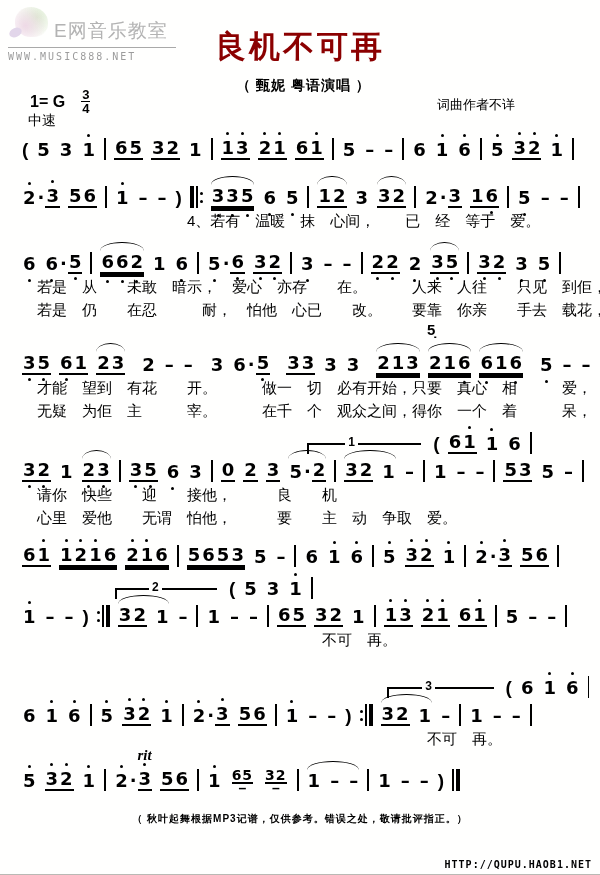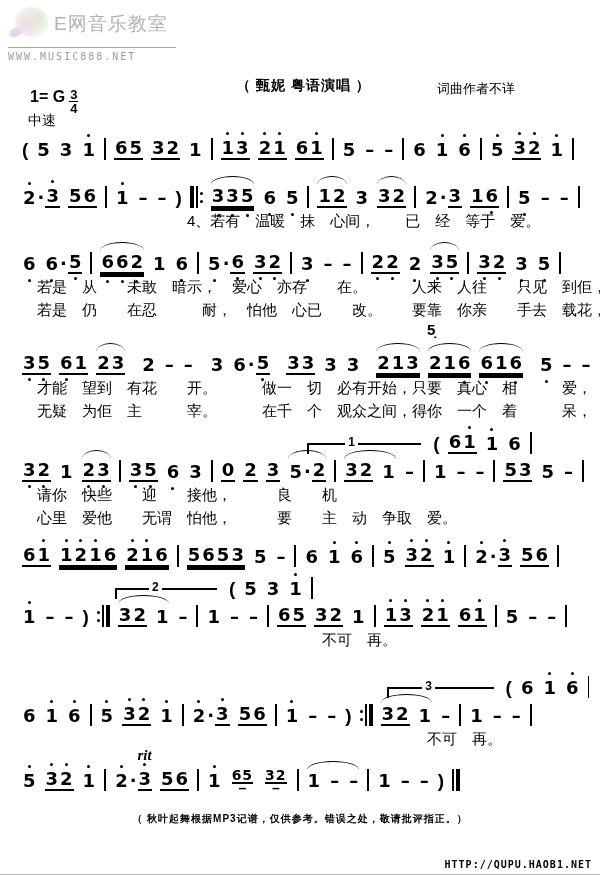--- a/index.html
+++ b/index.html
@@ -1,37 +1,37 @@
 <!DOCTYPE html>
 <html style="--title-color: #8b0000;"><head>
 <meta charset="utf-8">
 <style>
   html,body{margin:0;padding:0;background:#fff;}
   .page{position:relative;width:600px;height:875px;background:#fffffe;overflow:hidden;
         font-family:"Liberation Sans",sans-serif;color:#000;border-bottom:1px solid #b9b9b4;box-sizing:border-box;}
 
   
   .logo{position:absolute;left:8px;top:4px;width:180px;}
-  .logo-top{display:flex;align-items:center;gap:2px;}
+  .logo-top{display:flex;align-items:flex-end;gap:2px;}
   .logo-art{width:44px;height:40px;position:relative;flex:0 0 auto;}
   .logo-art::before{content:"";position:absolute;left:7px;top:3px;width:33px;height:30px;
         border-radius:55% 60% 50% 55%;
         background:radial-gradient(circle at 32% 62%,#eed9e6 0%,rgba(238,217,230,0) 70%),
                    radial-gradient(circle at 66% 34%,#dcead0 0%,rgba(220,234,208,0) 72%);}
   .logo-art::after{content:"";position:absolute;left:1px;top:24px;width:13px;height:9px;border-radius:50%;
         background:#e2d6ea;transform:rotate(-25deg);}
   .logo-name{font-size:19px;color:#b3b3b3;letter-spacing:1px;white-space:nowrap;}
   .logo-rule{border-top:1px solid #a9a9a9;margin:3px 0 3px 0;width:168px;height:0;}
   .logo-url{font-family:"DejaVu Sans Mono",monospace;font-size:10px;color:#9c9c9c;letter-spacing:2px;}
 
   .title{position:absolute;top:26px;left:0;right:0;text-align:center;
          font-size:31px;font-weight:bold;letter-spacing:3px;color:var(--title-color,#8b0000);}
   .subtitle{position:absolute;top:77px;left:0;right:0;text-align:center;font-size:14px;font-weight:bold;letter-spacing:1px;margin-left:7px;}
-  .credit{position:absolute;top:80px;left:437px;font-size:13px;}
-  .keysig{position:absolute;top:88px;left:30px;font-size:16px;font-weight:bold;display:flex;gap:4px;}
+  .credit{position:absolute;top:96px;left:437px;font-size:13px;}
+  .keysig{position:absolute;top:88px;left:30px;font-size:16px;font-weight:bold;display:flex;align-items:center;gap:16px;}
   .frac{display:inline-flex;flex-direction:column;align-items:center;line-height:1.0;font-size:13px;font-weight:bold;}
   .frac .num{border-bottom:1.5px solid #000;padding:0 1px;}
   .tempo{position:absolute;top:112px;left:28px;font-size:14px;}
 
   
   #score{position:absolute;top:128px;left:22px;right:12px;}
   .mrow{display:flex;align-items:flex-end;column-gap:8px;height:26px;position:relative;}
   .n{position:relative;font-family:"DejaVu Sans",sans-serif;font-weight:bold;font-size:18px;line-height:20px;padding:0 1px;}
   .u1{border-bottom:2px solid #000;}
   .u2{border-bottom:2px solid #000;box-shadow:0 3px 0 #000;}
@@ -89,20 +89,21 @@
 
   <div class="logo">
     <div class="logo-top">
       <span class="logo-art"></span>
       <span class="logo-name">E网音乐教室</span>
     </div>
     <div class="logo-rule"></div>
     <div class="logo-url">WWW.MUSIC888.NET</div>
   </div>
 
+  <div class="title">良机不可再</div>
   <div class="subtitle">（ 甄妮 粤语演唱 ）</div>
   <div class="credit">词曲作者不详</div>
 
   <div class="keysig">
     <span>1= G</span>
     <span class="frac">
       <span class="num">3</span>
       <span class="den">4</span>
     </span>
   </div>

